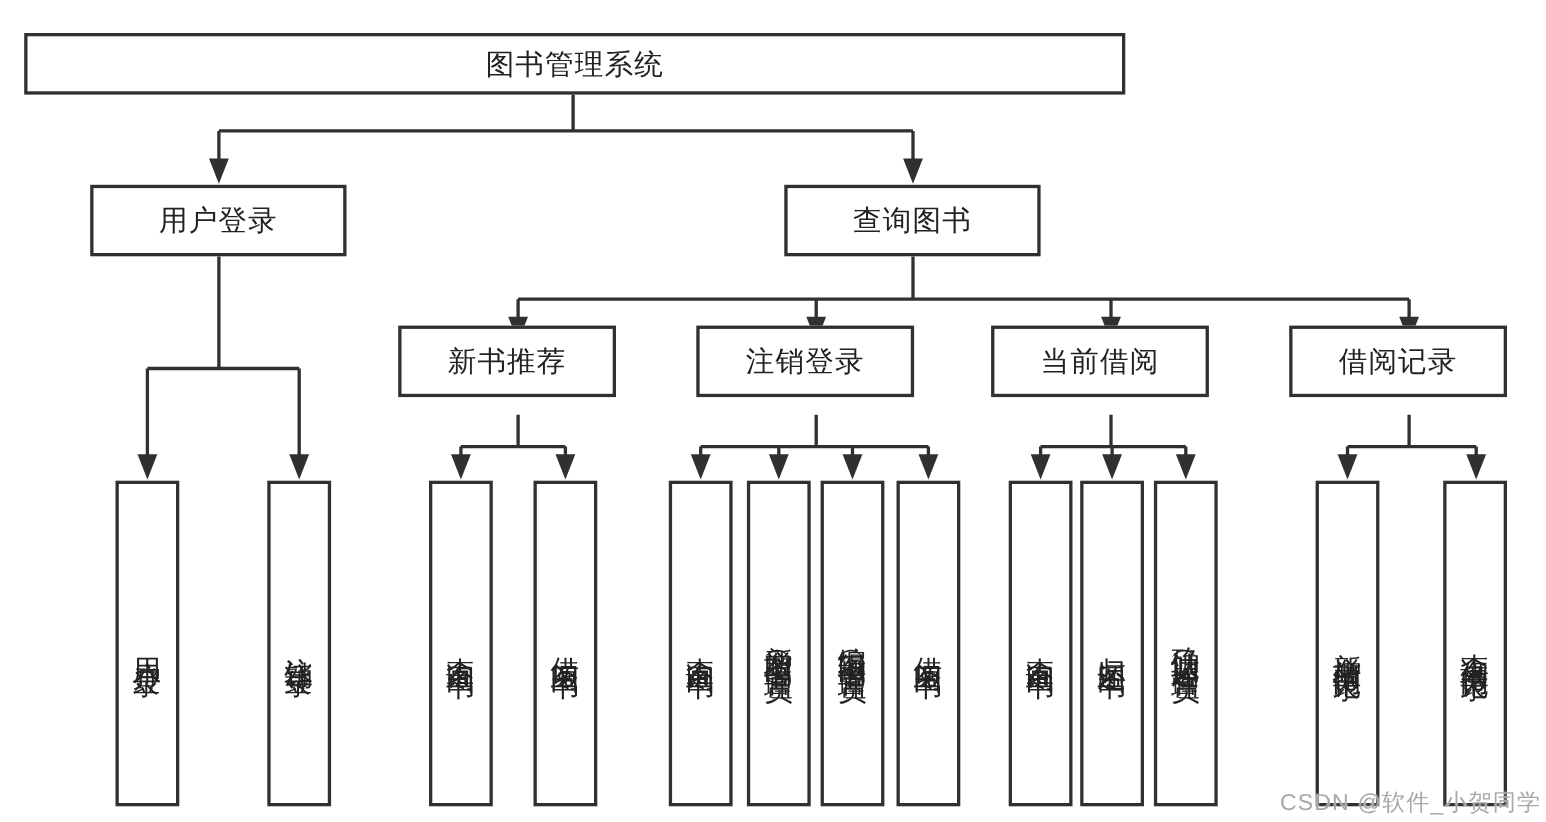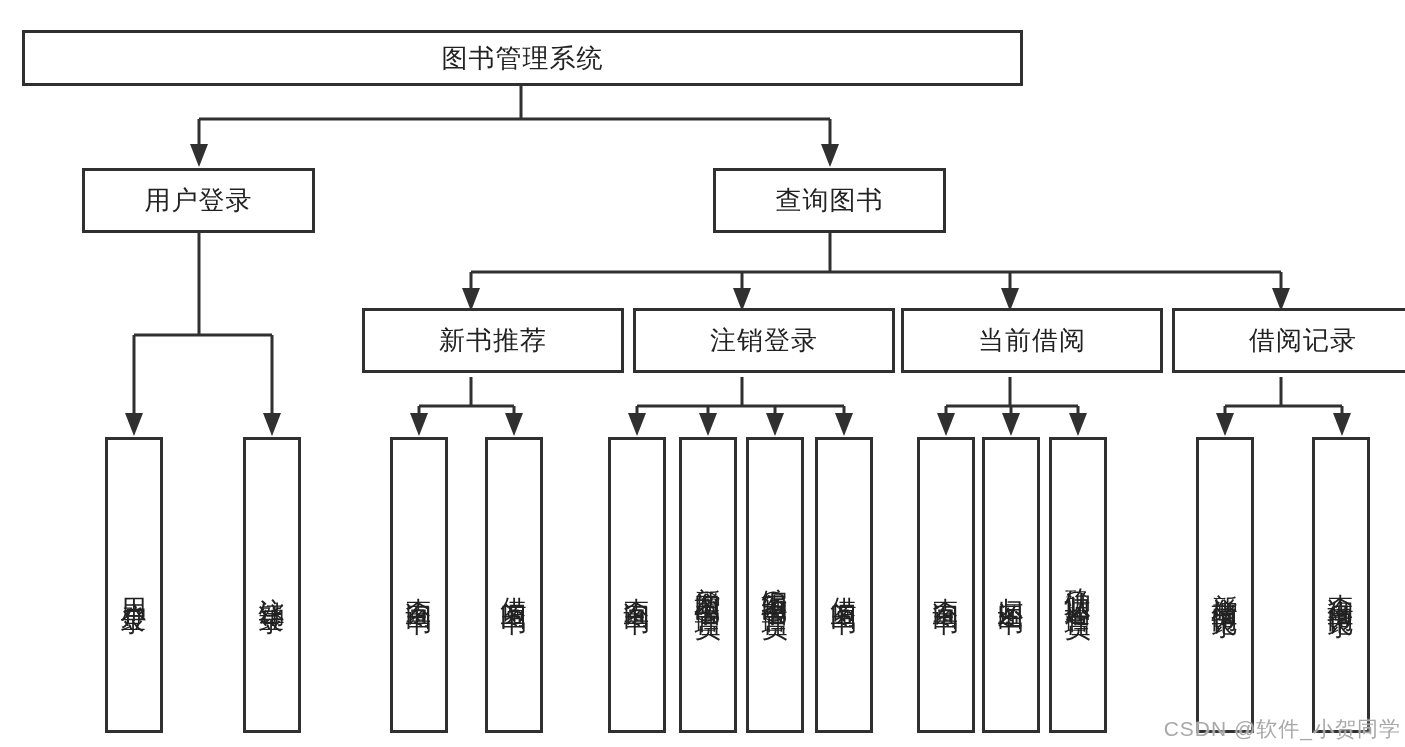--- a/index.html
+++ b/index.html
@@ -15,21 +15,21 @@
   .connectors{position:absolute;left:0;top:0;width:1405px;height:747px;}
   .cn-line{stroke:var(--line);stroke-width:3;fill:none;}
   .cn-head{fill:var(--line);stroke:none;}
   .node{
     position:absolute;background:var(--bg);border:3px solid var(--line);
     display:flex;align-items:center;justify-content:center;
     font-size:26px;letter-spacing:1px;color:var(--text);
   }
   .root{left:22px;top:13px;width:1001px;height:56px;margin-top:17px;}
   .lvl2{top:168px;width:233px;height:65px;}
-  .lvl3{top:308px;width:262px;height:65px;}
+  .lvl3{top:296px;width:198px;height:65px;}
   .leaf{
     position:absolute;top:437px;width:58px;height:296px;
     background:var(--bg);border:3px solid var(--line);
     display:flex;align-items:center;justify-content:center;
   }
   .vtext{
     writing-mode:vertical-rl;text-orientation:mixed;
     font-size:26px;letter-spacing:4px;line-height:1;color:var(--text);
     white-space:nowrap;
   }

